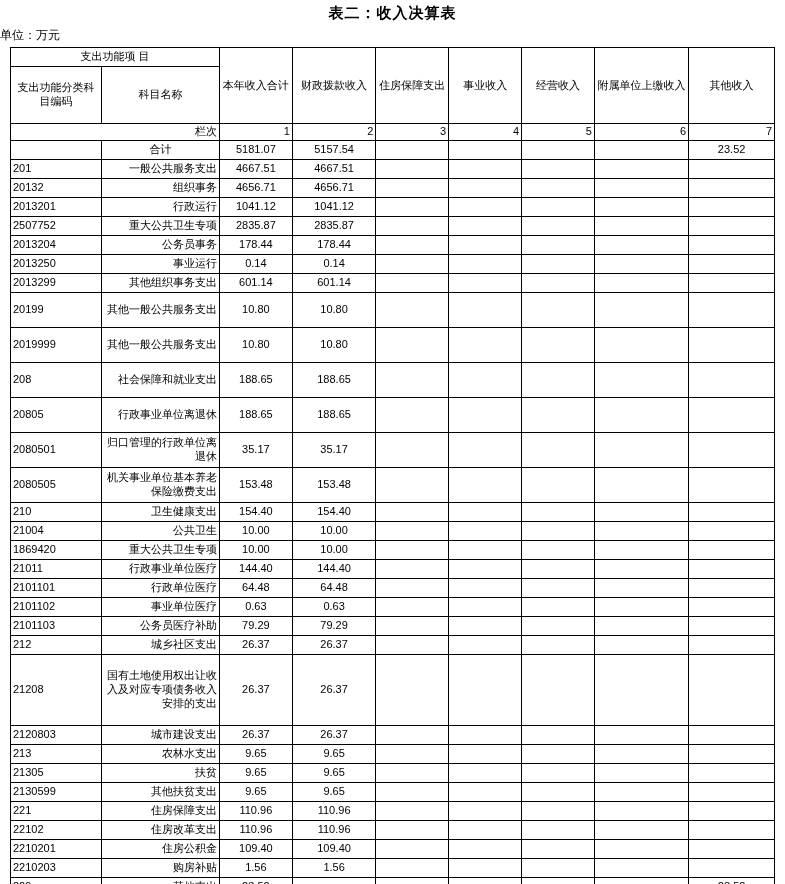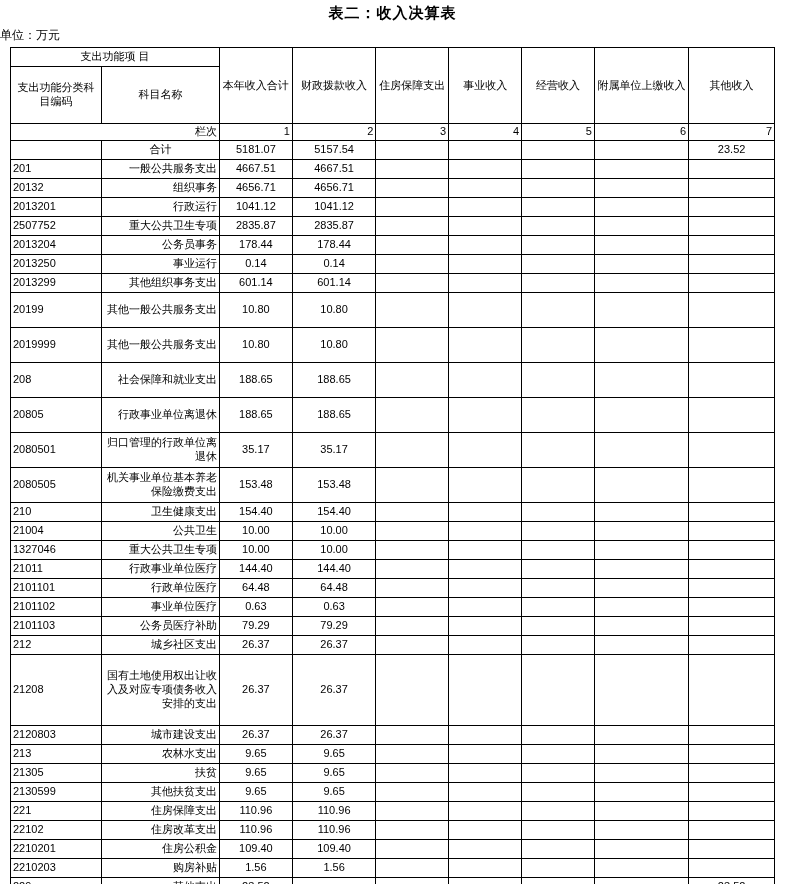--- a/index.html
+++ b/index.html
@@ -298,21 +298,21 @@
           <td class="name">公共卫生</td>
           <td class="num">10.00</td>
           <td class="num">10.00</td>
           <td class="num"></td>
           <td class="num"></td>
           <td class="num"></td>
           <td class="num"></td>
           <td class="num"></td>
         </tr>
         <tr class="r-std">
-          <td class="code">1327046</td>
+          <td class="code">1869420</td>
           <td class="name">重大公共卫生专项</td>
           <td class="num">10.00</td>
           <td class="num">10.00</td>
           <td class="num"></td>
           <td class="num"></td>
           <td class="num"></td>
           <td class="num"></td>
           <td class="num"></td>
         </tr>
         <tr class="r-std">

